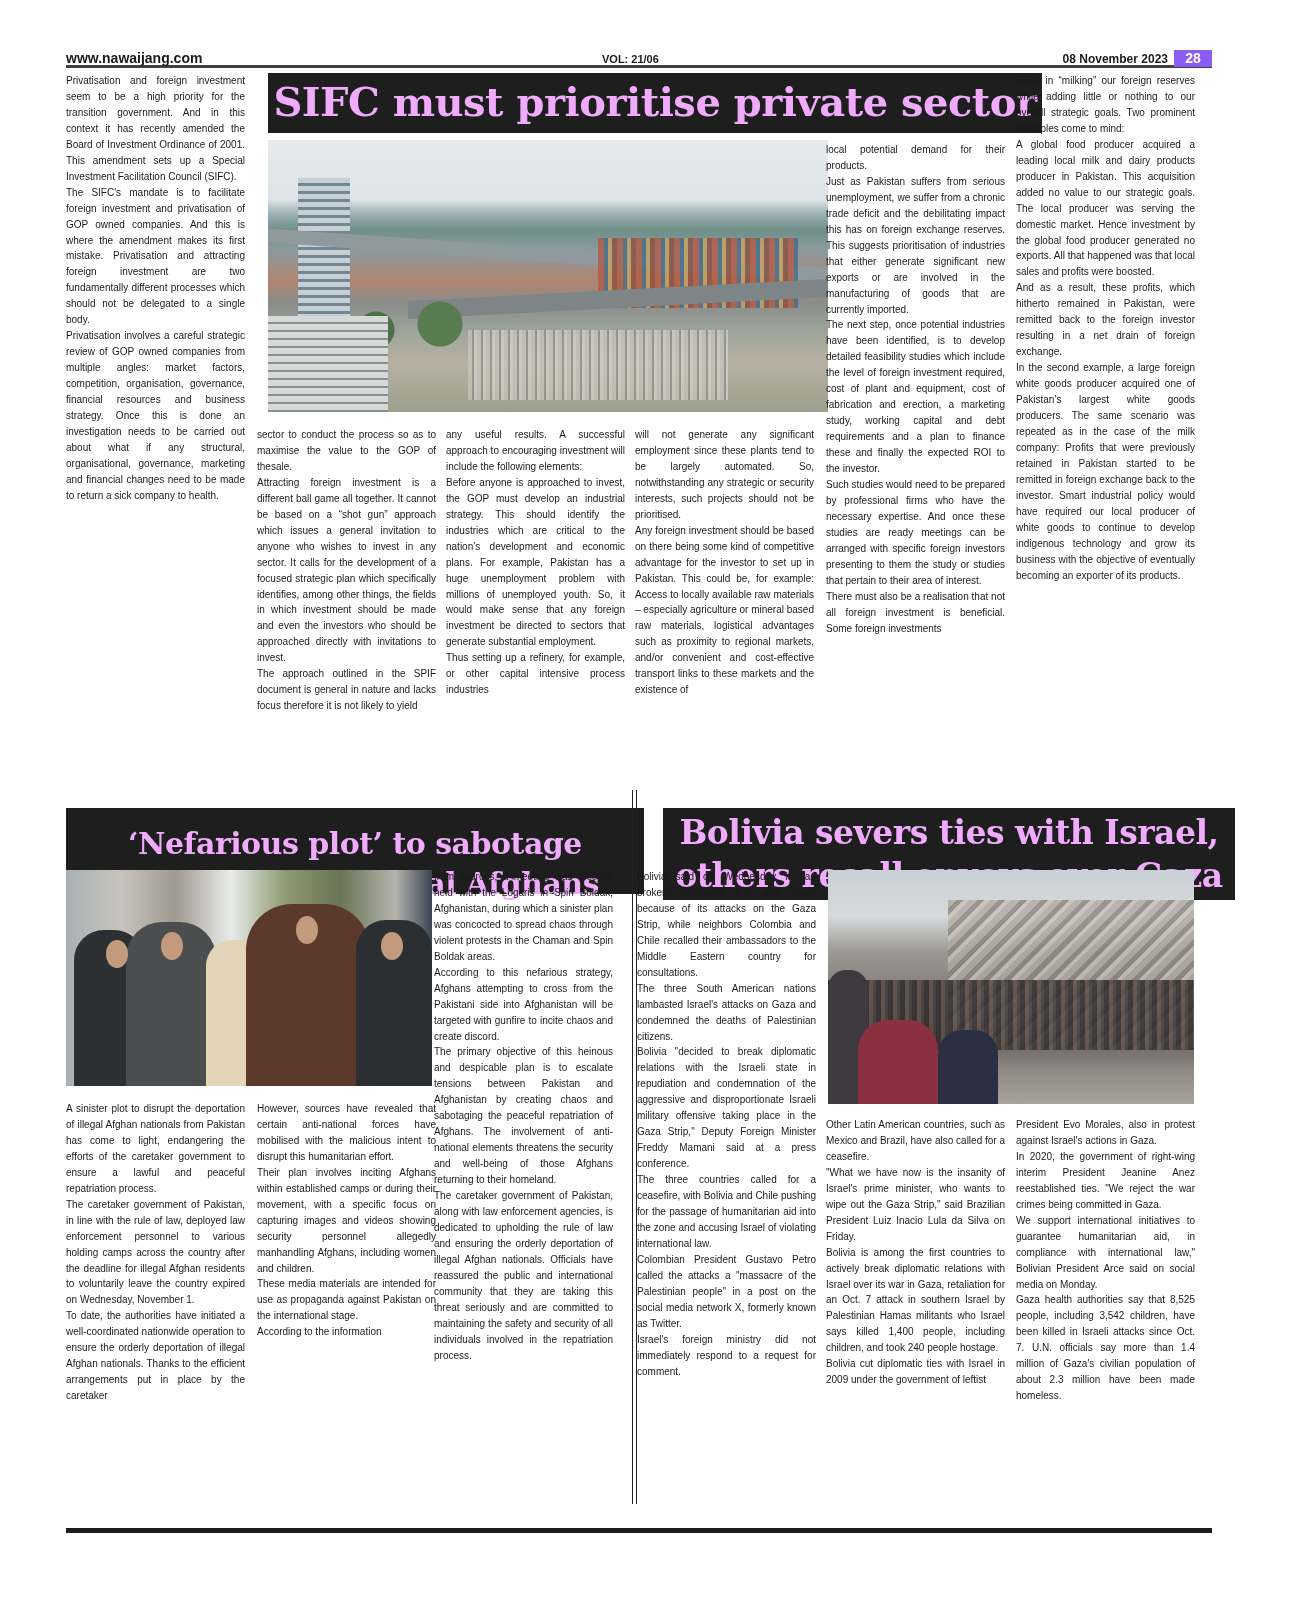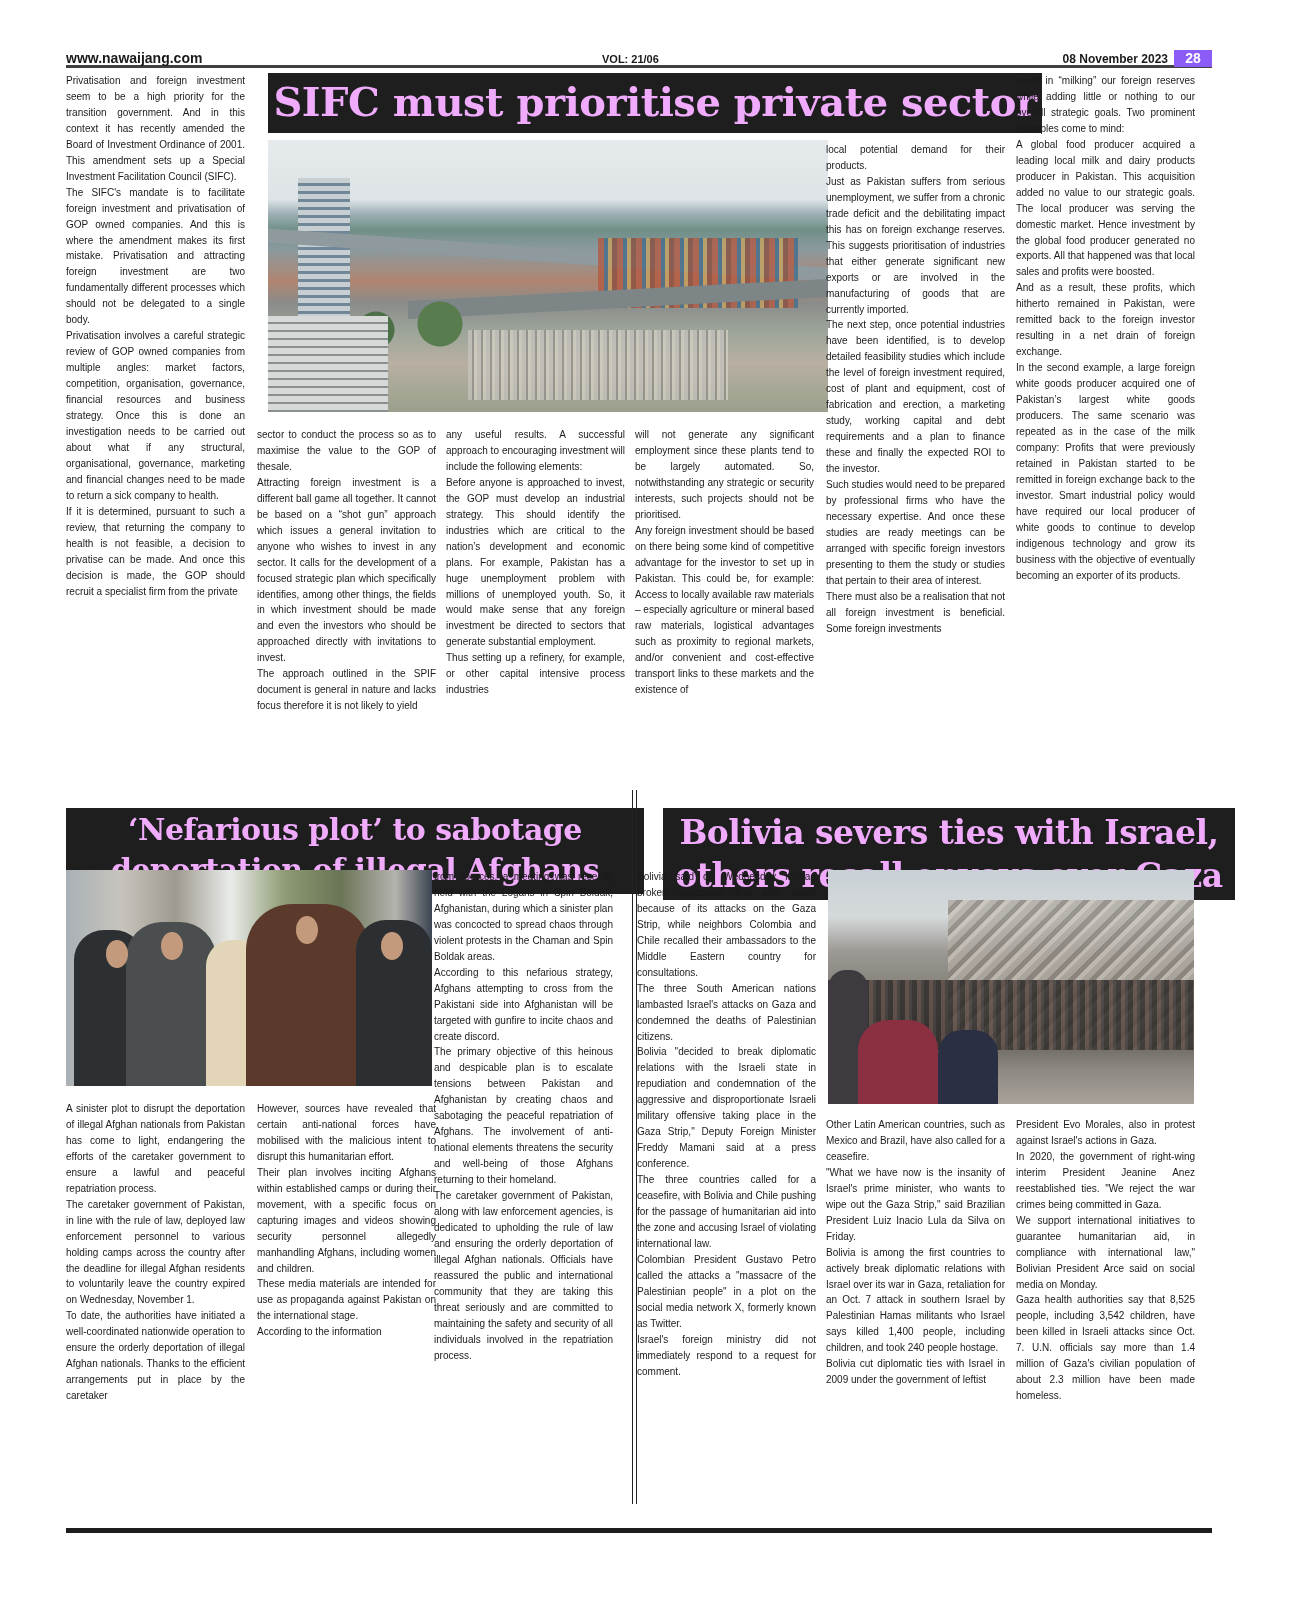--- a/index.html
+++ b/index.html
@@ -7,21 +7,21 @@
   body { font-family: "Liberation Sans", sans-serif; color: #1a1a1a; position: relative; }
 
   .masthead { position: absolute; left: 66px; top: 50px; width: 1146px; height: 18px; border-bottom: 3px solid #404040; }
   .masthead .site { position: absolute; left: 0; top: 0; font-weight: bold; font-size: 14px; }
   .masthead .vol { position: absolute; left: 536px; top: 3px; font-weight: bold; font-size: 11px; }
   .masthead .date { position: absolute; right: 44px; top: 2px; font-weight: bold; font-size: 12px; }
   .masthead .page { position: absolute; right: 0; top: 0; width: 38px; height: 17px; background: #8b5cf6; color: #fff; font-weight: bold; font-size: 14px; text-align: center; line-height: 17px; }
 
   .headline { position: absolute; background: #1e1e1e; color: #f0abfc; font-family: "DejaVu Serif", "Liberation Serif", serif; font-weight: bold; text-align: center; letter-spacing: -0.5px; }
   .headline.sifc { left: 268px; top: 73px; width: 774px; height: 60px; font-size: 40px; line-height: 58px; }
-  .headline.afghan { left: 66px; top: 808px; width: 578px; height: 86px; font-size: 30px; line-height: 40px; padding-top: 2px; }
+  .headline.afghan { left: 66px; top: 808px; width: 578px; height: 86px; font-size: 30px; line-height: 40px; padding-top: 16px; }
   .headline.bolivia { left: 663px; top: 808px; width: 572px; height: 92px; font-size: 33px; line-height: 43px; padding-top: 3px; }
 
   .col { position: absolute; font-size: 10px; line-height: 15.95px; text-align: justify; }
   .col p { margin: 0; }
 
   .photo { position: absolute; overflow: hidden; }
   .photo.port { left: 268px; top: 140px; width: 560px; height: 272px;
     background: linear-gradient(180deg, #e6eaec 0%, #dde3e6 22%, #9fb1b7 27%, #6f8f86 33%, #8a9aa0 40%, #b08570 52%, #8a8c8a 60%, #9ca49a 70%, #b8b0a2 82%, #9aa08c 100%); }
   .photo.port .tower { position: absolute; left: 30px; top: 38px; width: 52px; height: 140px; background: repeating-linear-gradient(180deg, #c8cfd3 0 5px, #6f8797 5px 8px); }
   .photo.port .road { position: absolute; left: 0; top: 108px; width: 560px; height: 14px; background: #8e9a9e; transform: skewY(4deg); }
@@ -69,21 +69,20 @@
   <div class="road2"></div>
   <div class="trees"></div>
   <div class="bldg"></div>
   <div class="lot"></div>
 </div>
 
 <div class="col" style="left:66px; top:73px; width:179px;">
   <p>Privatisation and foreign investment seem to be a high priority for the transition government. And in this context it has recently amended the Board of Investment Ordinance of 2001. This amendment sets up a Special Investment Facilitation Council (SIFC).</p>
   <p>The SIFC's mandate is to facilitate foreign investment and privatisation of GOP owned companies. And this is where the amendment makes its first mistake. Privatisation and attracting foreign investment are two fundamentally different processes which should not be delegated to a single body.</p>
   <p>Privatisation involves a careful strategic review of GOP owned companies from multiple angles: market factors, competition, organisation, governance, financial resources and business strategy. Once this is done an investigation needs to be carried out about what if any structural, organisational, governance, marketing and financial changes need to be made to return a sick company to health.</p>
-  <p>If it is determined, pursuant to such a review, that returning the company to health is not feasible, a decision to privatise can be made. And once this decision is made, the GOP should recruit a specialist firm from the private</p>
 </div>
 <div class="col" style="left:257px; top:427px; width:179px;">
   <p>sector to conduct the process so as to maximise the value to the GOP of thesale.</p>
   <p>Attracting foreign investment is a different ball game all together. It cannot be based on a “shot gun” approach which issues a general invitation to anyone who wishes to invest in any sector. It calls for the development of a focused strategic plan which specifically identifies, among other things, the fields in which investment should be made and even the investors who should be approached directly with invitations to invest.</p>
   <p>The approach outlined in the SPIF document is general in nature and lacks focus therefore it is not likely to yield</p>
 </div>
 <div class="col" style="left:446px; top:427px; width:179px;">
   <p>any useful results. A successful approach to encouraging investment will include the following elements:</p>
   <p>Before anyone is approached to invest, the GOP must develop an industrial strategy. This should identify the industries which are critical to the nation’s development and economic plans. For example, Pakistan has a huge unemployment problem with millions of unemployed youth. So, it would make sense that any foreign investment be directed to sectors that generate substantial employment.</p>
   <p>Thus setting up a refinery, for example, or other capital intensive process industries</p>
@@ -151,21 +150,21 @@
   <div class="crowd"></div>
   <div class="fg1"></div>
   <div class="fg2"></div>
   <div class="fg3"></div>
 </div>
 <div class="col" style="left:637px; top:869px; width:179px;">
   <p>Bolivia said on Wednesday it had broken diplomatic ties with Israel because of its attacks on the Gaza Strip, while neighbors Colombia and Chile recalled their ambassadors to the Middle Eastern country for consultations.</p>
   <p>The three South American nations lambasted Israel's attacks on Gaza and condemned the deaths of Palestinian citizens.</p>
   <p>Bolivia "decided to break diplomatic relations with the Israeli state in repudiation and condemnation of the aggressive and disproportionate Israeli military offensive taking place in the Gaza Strip," Deputy Foreign Minister Freddy Mamani said at a press conference.</p>
   <p>The three countries called for a ceasefire, with Bolivia and Chile pushing for the passage of humanitarian aid into the zone and accusing Israel of violating international law.</p>
-  <p>Colombian President Gustavo Petro called the attacks a "massacre of the Palestinian people" in a plot on the social media network X, formerly known as Twitter.</p>
+  <p>Colombian President Gustavo Petro called the attacks a "massacre of the Palestinian people" in a post on the social media network X, formerly known as Twitter.</p>
   <p>Israel's foreign ministry did not immediately respond to a request for comment.</p>
 </div>
 <div class="col" style="left:826px; top:1117px; width:179px;">
   <p>Other Latin American countries, such as Mexico and Brazil, have also called for a ceasefire.</p>
   <p>"What we have now is the insanity of Israel's prime minister, who wants to wipe out the Gaza Strip," said Brazilian President Luiz Inacio Lula da Silva on Friday.</p>
   <p>Bolivia is among the first countries to actively break diplomatic relations with Israel over its war in Gaza, retaliation for an Oct. 7 attack in southern Israel by Palestinian Hamas militants who Israel says killed 1,400 people, including children, and took 240 people hostage.</p>
   <p>Bolivia cut diplomatic ties with Israel in 2009 under the government of leftist</p>
 </div>
 <div class="col" style="left:1016px; top:1117px; width:179px;">
   <p>President Evo Morales, also in protest against Israel's actions in Gaza.</p>

